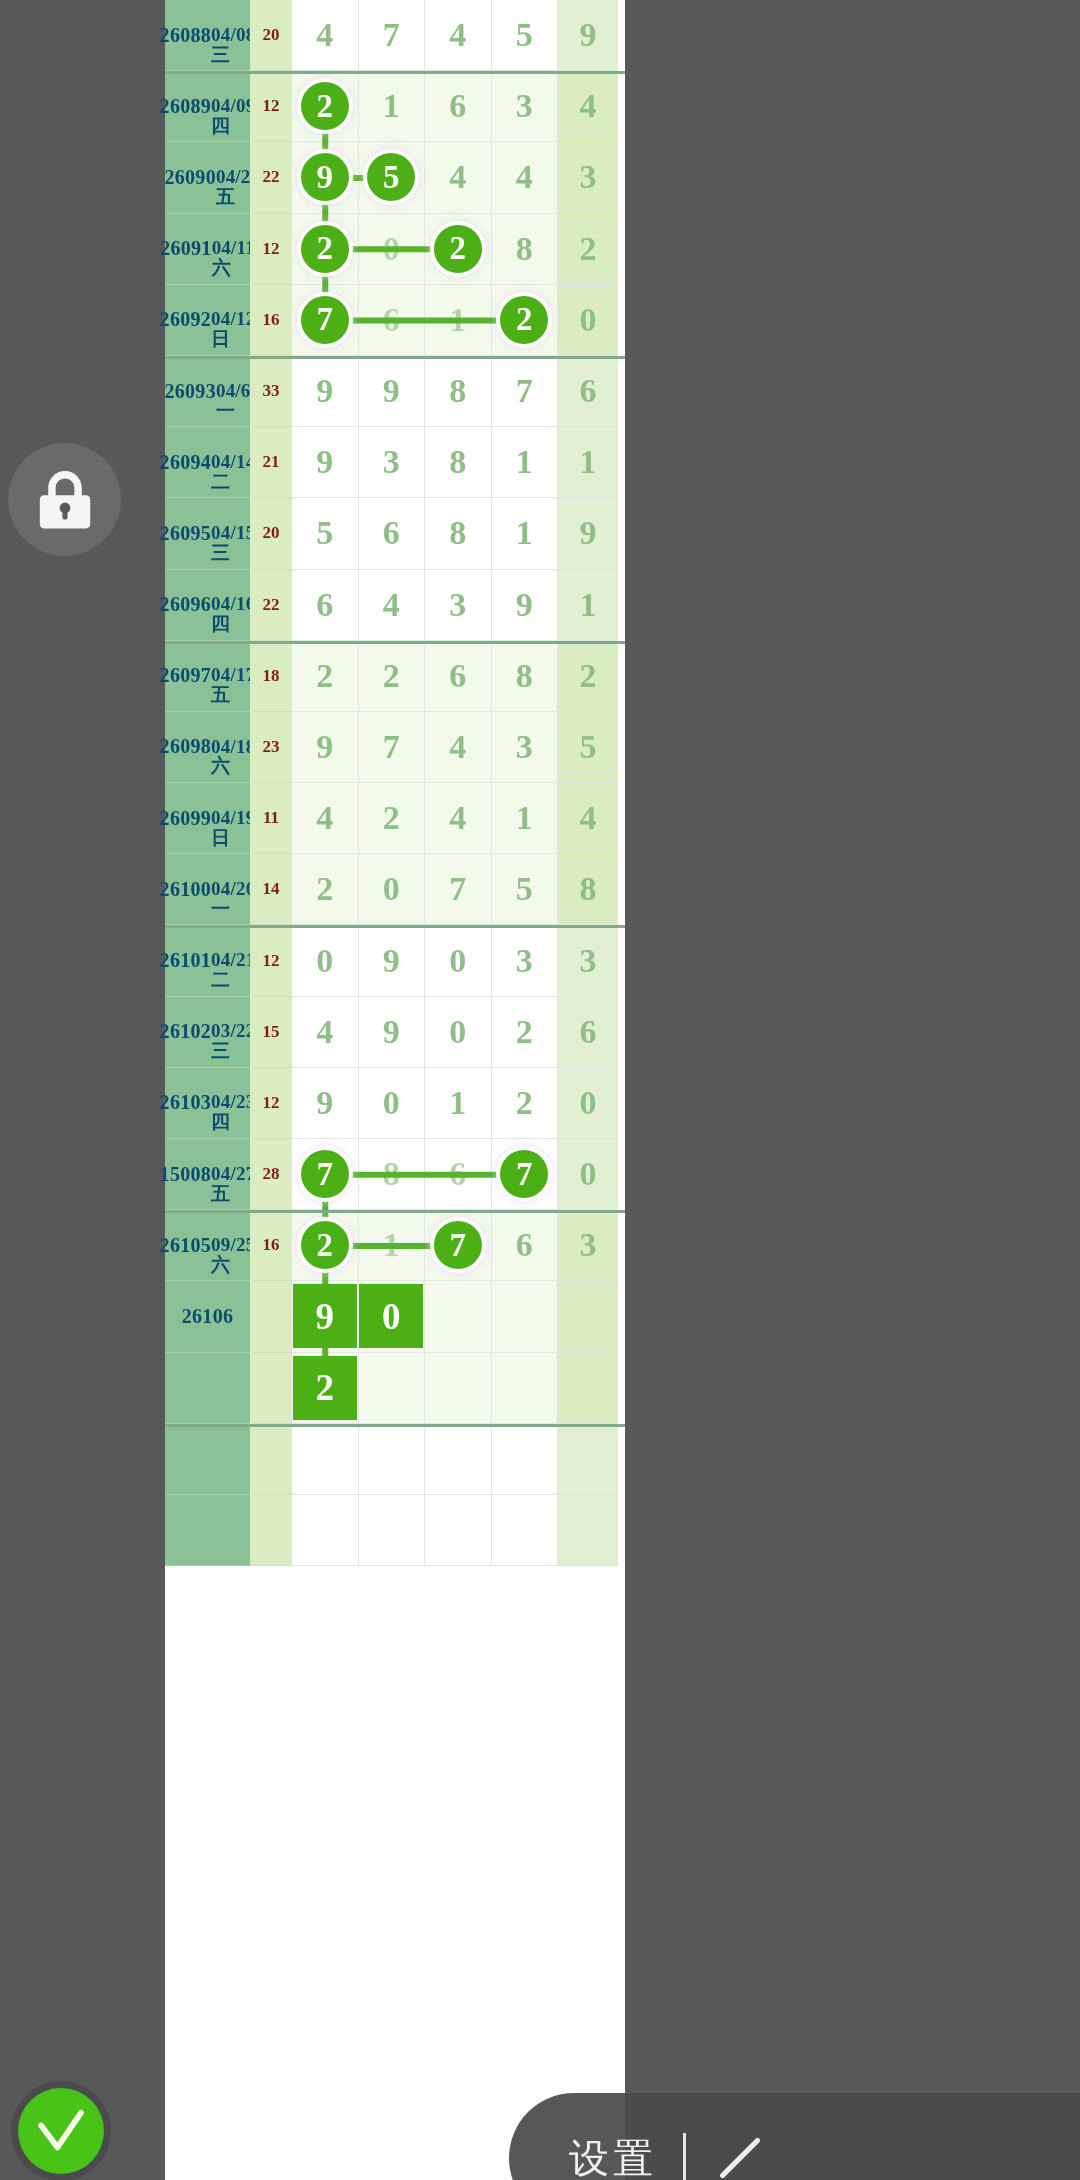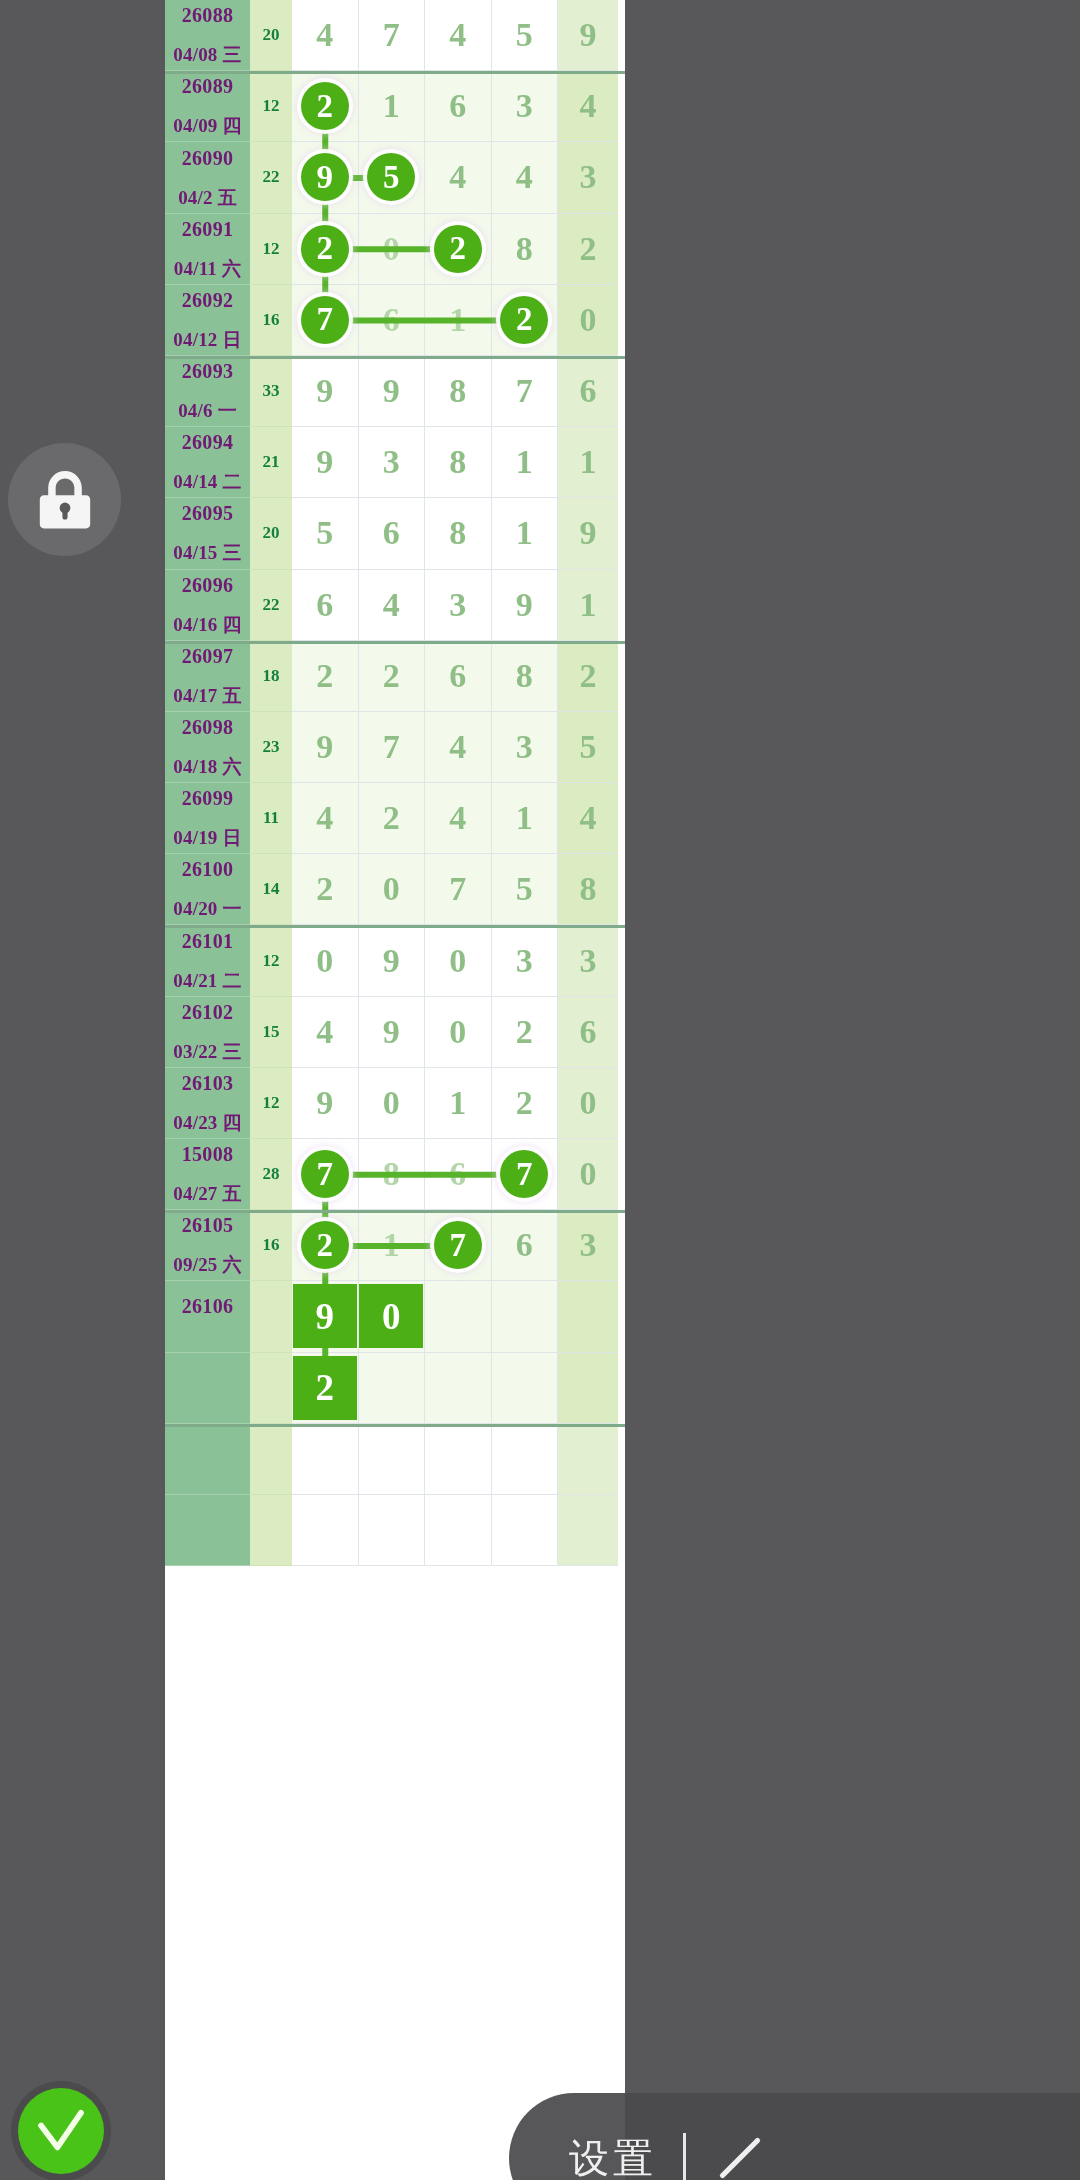--- a/index.html
+++ b/index.html
@@ -23,33 +23,33 @@
     width: 460px;
   }
   .row.sep-top::before{
     content:""; position:absolute; left:0; top:0; width:460px; height:3px;
     background:#7fab8b; z-index:6;
   }
   .c-info {
     width: 85px; flex: 0 0 85px;
     background: #8bc196;
     border-bottom: 1px solid #a7d0ae;
-    display:flex; flex-direction:column;
+    display:flex; flex-direction:row;
     align-items:center; justify-content:center;
-    color:#701a75;
+    color:#0c4a6e;
     line-height:1.05;
   }
   .c-info .issue { font-size: 20px; font-weight: 700; letter-spacing:.3px; }
   .c-info .date  { font-size: 19px; font-weight: 700; margin-top:19px; letter-spacing:.2px;}
   .c-sum {
     width: 42px; flex: 0 0 42px;
     background: #dcecc2;
     border-bottom: 1px solid #cfe3b4;
     display:flex; align-items:center; justify-content:center;
-    color:#15803d; font-size:17px; font-weight:700;
+    color:#7f1d1d; font-size:17px; font-weight:700;
   }
   .c-digits { position: relative; flex: 1 1 auto; display:flex; }
   .cell {
     position: relative;
     width: 66.5px; flex:0 0 66.5px;
     border-right: 1px solid #dfe5e8;
     border-bottom: 1px solid #dfe5e8;
     background: #fff;
     display:flex; align-items:center; justify-content:center;
     font-size: 34px; font-weight: 700;

